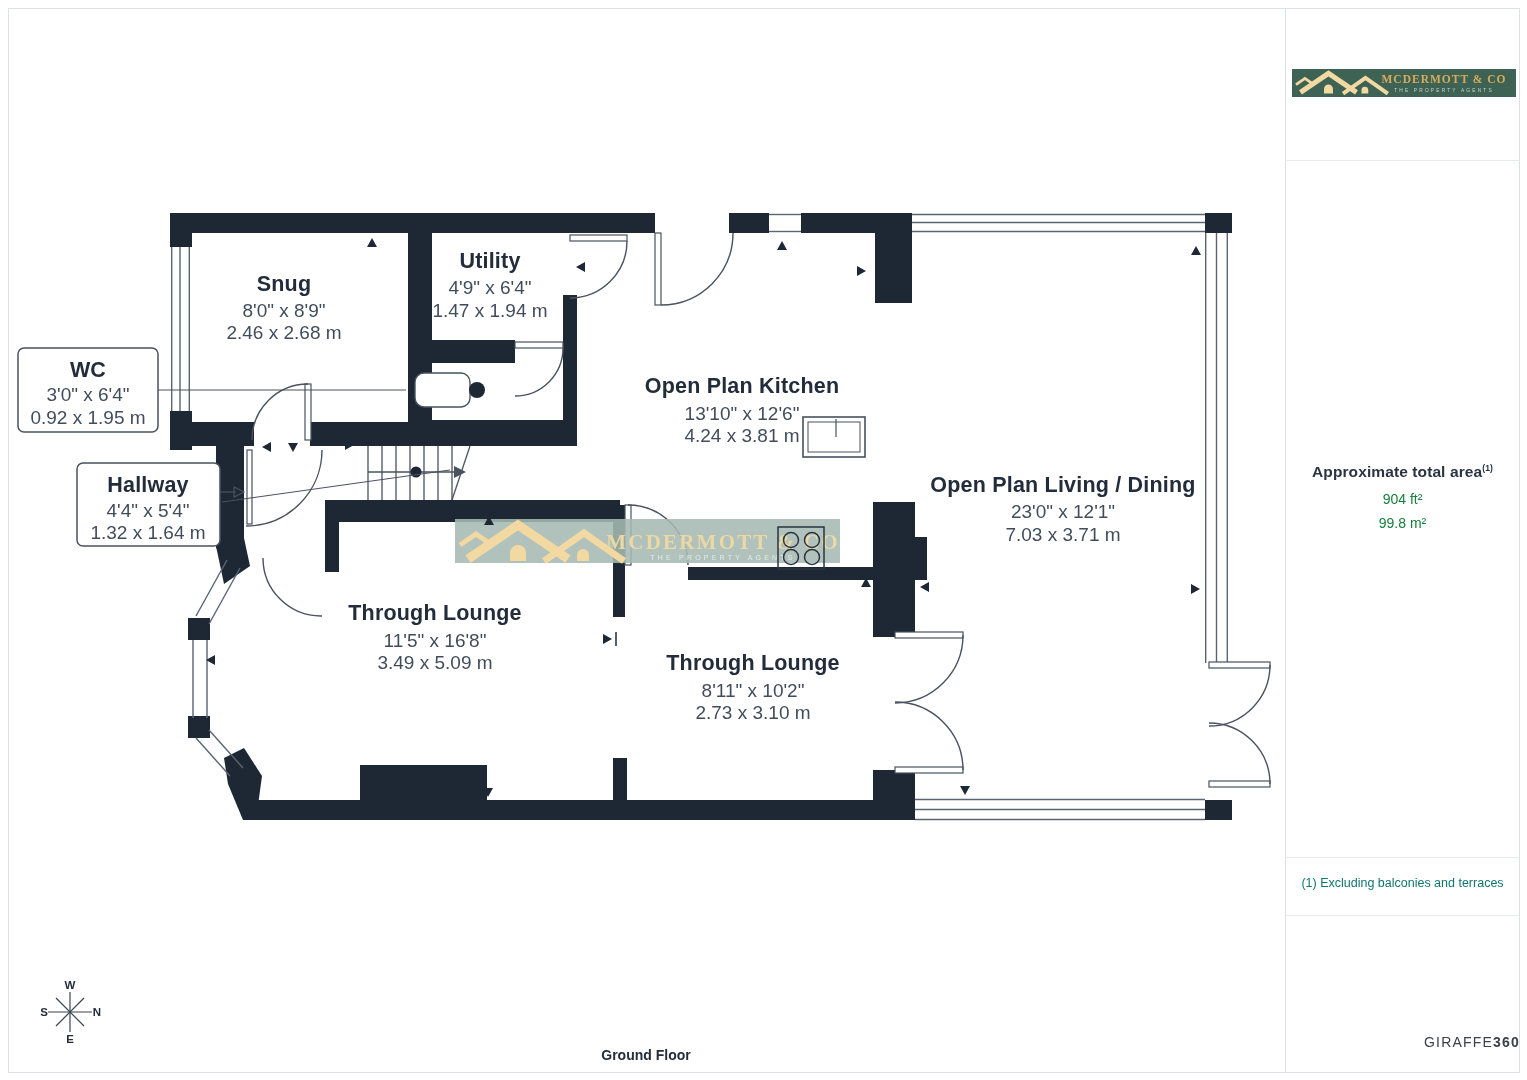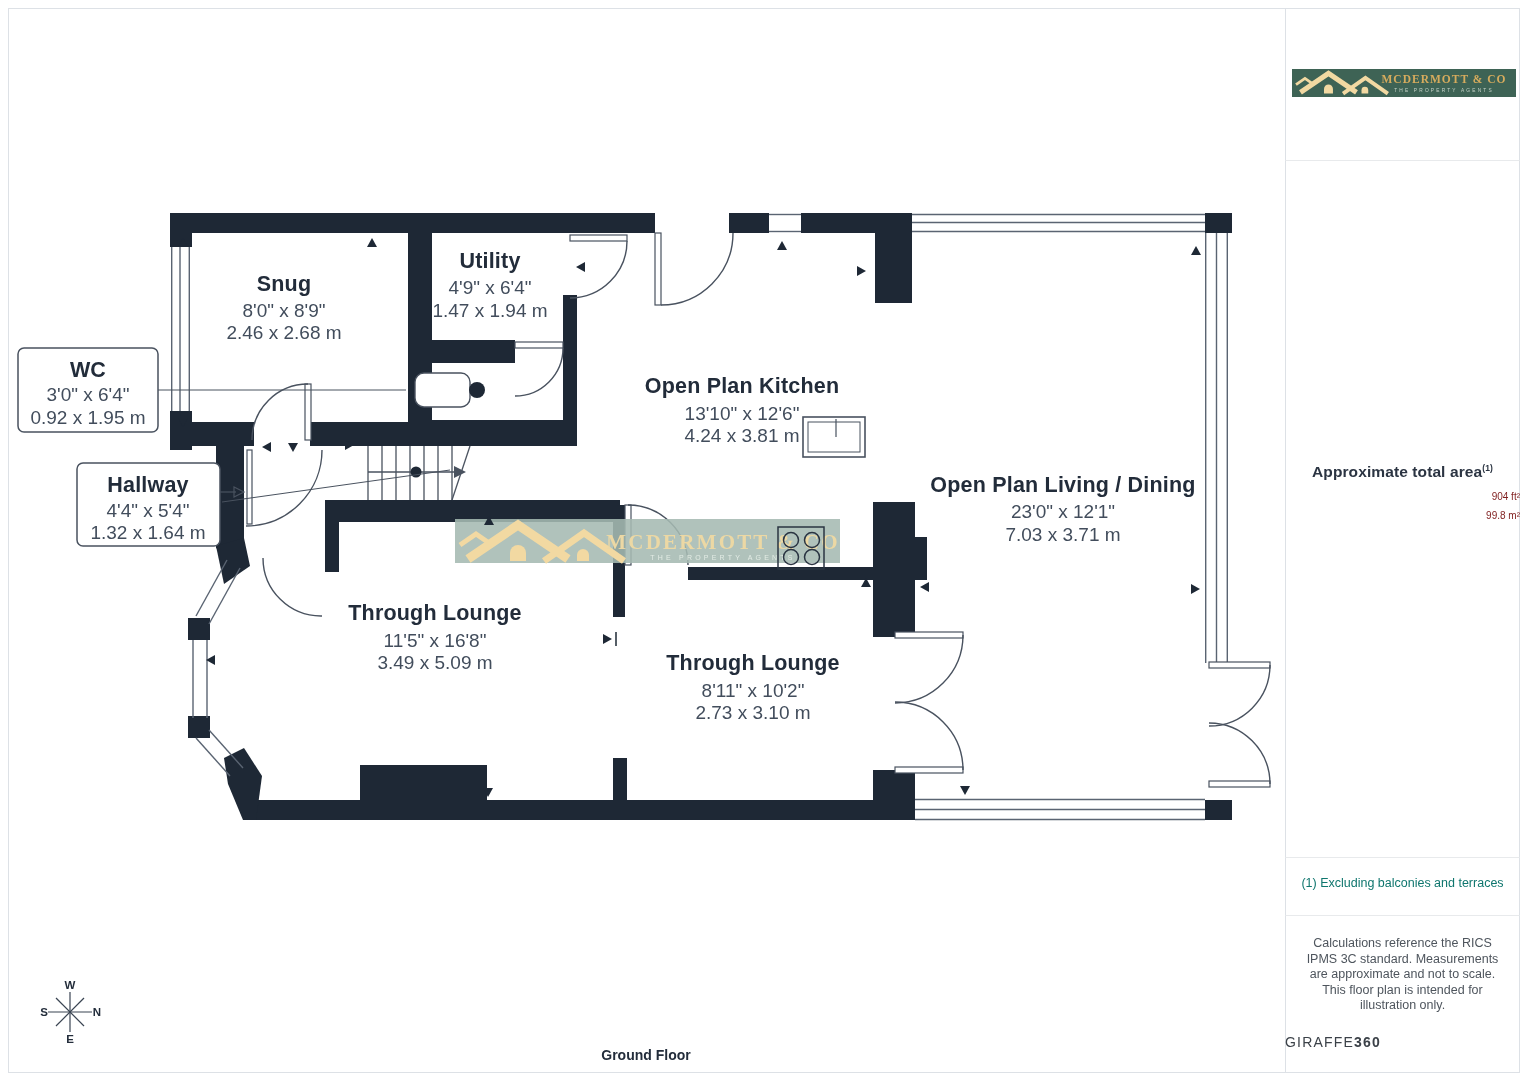--- a/index.html
+++ b/index.html
@@ -18,24 +18,24 @@
   .bannername{font-family:"Liberation Serif",serif;font-weight:700;font-size:21px;fill:#ecd8a4;letter-spacing:2.2px;}
   .bannertag{font-family:"Liberation Sans",sans-serif;font-size:7px;fill:#e3ece5;letter-spacing:3.2px;}
   .logoname{font-family:"Liberation Serif",serif;font-weight:700;font-size:11.5px;fill:#d6ab5d;letter-spacing:1px;}
   .logotag{font-family:"Liberation Sans",sans-serif;font-size:4.8px;fill:#c6d3c8;letter-spacing:2.2px;}
   
   .sidebar{position:absolute;left:1285px;top:8px;width:235px;height:1065px;}
   .sb-logo{position:absolute;left:7px;top:61px;width:224px;height:28px;}
   .sb-area{position:absolute;left:0;right:0;top:455px;text-align:center;}
   .sb-area h2{margin:0 0 10px 0;font-size:15.5px;font-weight:700;color:#2b3442;letter-spacing:.1px;}
   .sb-area h2 sup{font-size:8.5px;}
-  .sb-val{margin:0 0 8px 0;font-size:10px;color:#7f1d1d;text-align:right;}
+  .sb-val{margin:0 0 8px 0;font-size:14px;color:#15803d;}
   .sb-fnote{position:absolute;left:0;right:0;top:868px;text-align:center;font-size:12.5px;color:#0f766e;}
   .sb-disc{position:absolute;left:15px;width:205px;top:928px;text-align:center;font-size:12.5px;line-height:15.5px;color:#4e555d;}
-  .sb-brand{position:absolute;left:0;right:0;top:1026px;text-align:left;font-size:14px;color:#3b4148;letter-spacing:1.2px;}
+  .sb-brand{position:absolute;left:0;right:0;top:1026px;text-align:right;font-size:14px;color:#3b4148;letter-spacing:1.2px;}
   .sb-brand b{font-weight:700;}
 </style>
 </head>
 <body>
 
 <div class="canvas">
 
 <svg width="1527" height="1080" viewBox="0 0 1527 1080">
 
   <g>
@@ -293,17 +293,16 @@
         <text class="logoname" x="152" y="14" text-anchor="middle">MCDERMOTT &amp; CO</text>
         <text class="logotag" x="152" y="23" text-anchor="middle">THE PROPERTY AGENTS</text>
       </svg>
     </div>
     <div class="sb-area">
       <h2><span>Approximate total area</span><sup>(1)</sup></h2>
       <div class="sb-val">904 ft²</div>
       <div class="sb-val">99.8 m²</div>
     </div>
     <div class="sb-fnote">(1) Excluding balconies and terraces</div>
-    <div class="sb-disc">Calculations reference the RICS IPMS 3C standard. Measurements are approximate and not to scale. This floor plan is intended for illustration only.</div>
     <div class="sb-brand"><span>GIRAFFE</span><b>360</b></div>
   </div>
 
 </div>
 
 </body></html>

